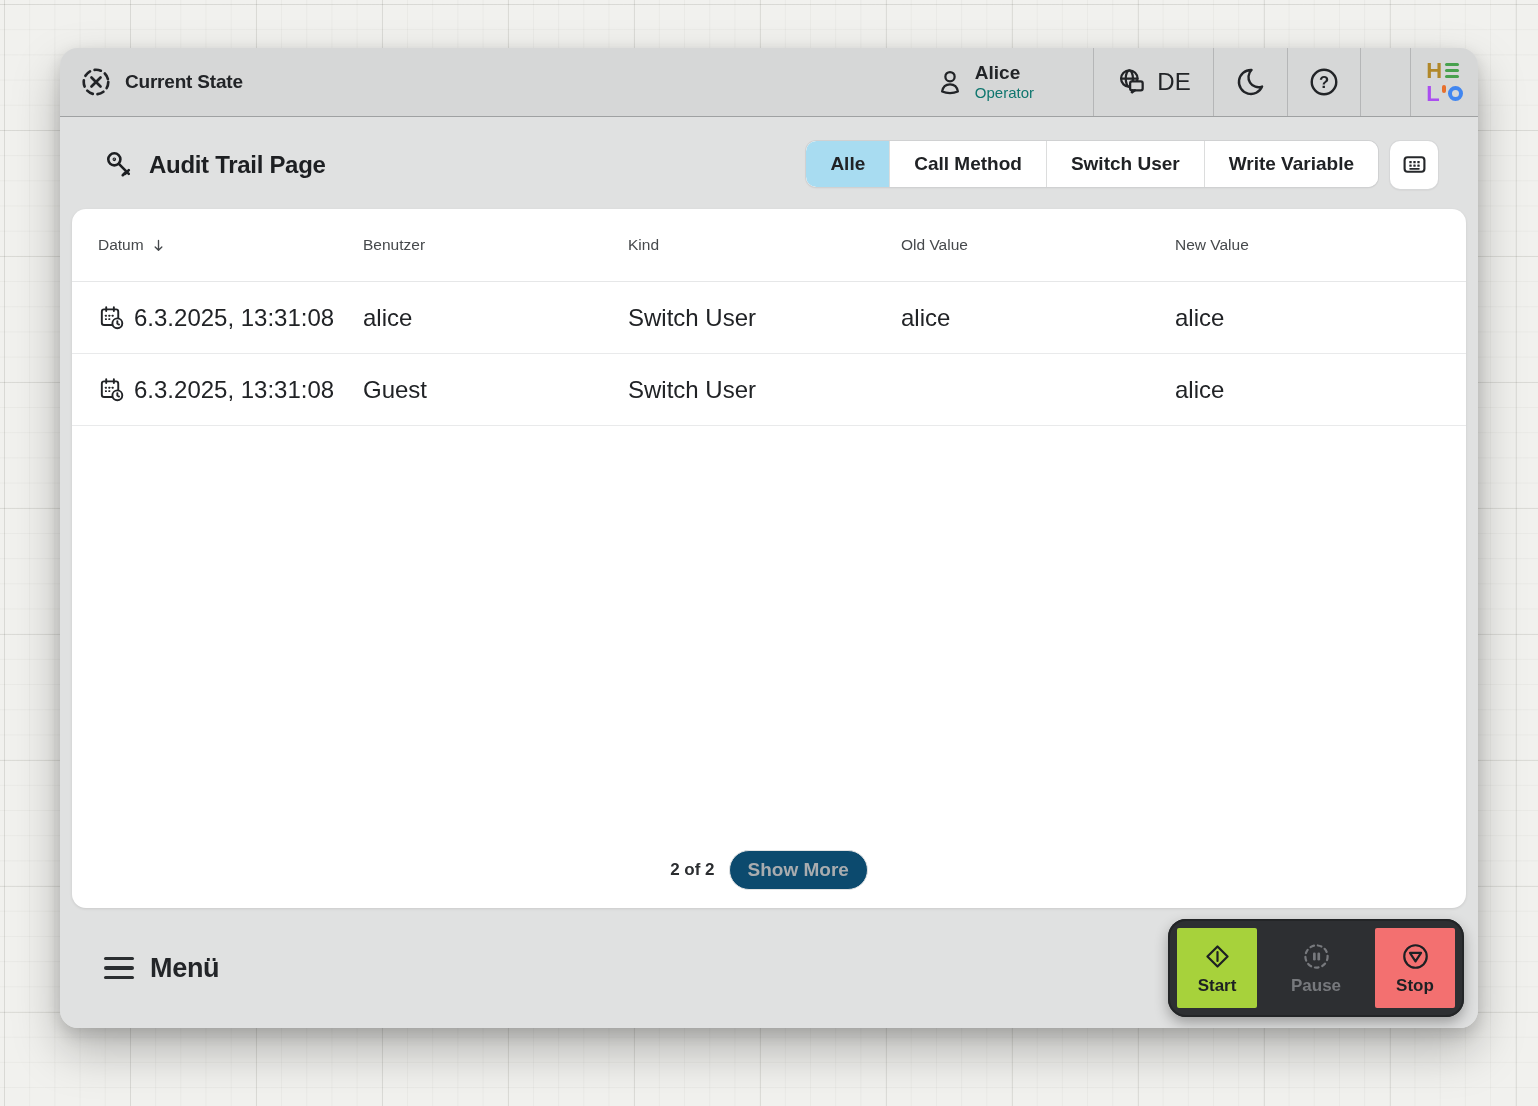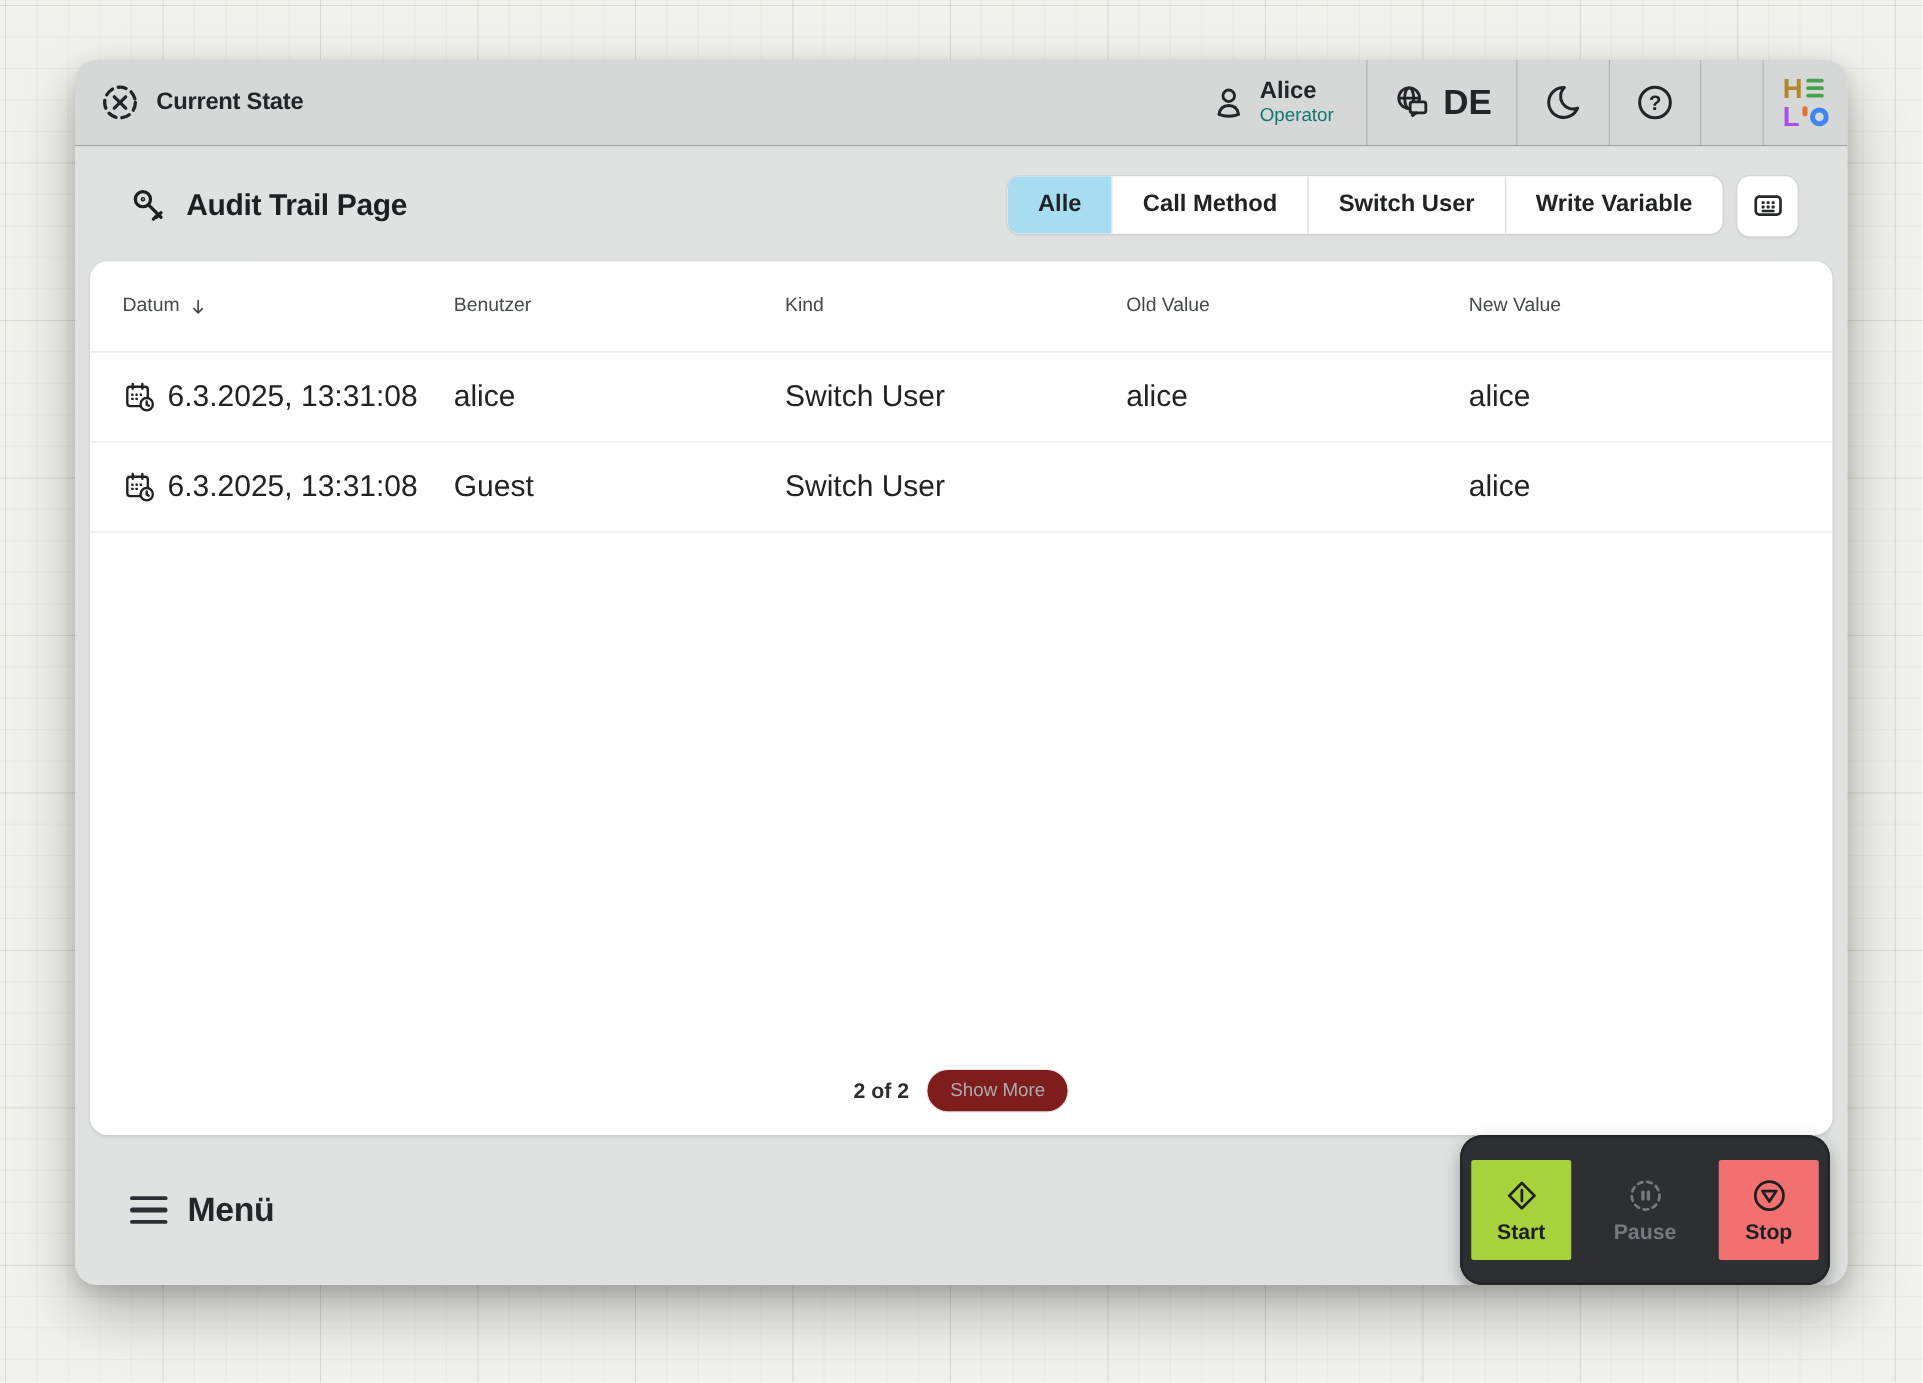--- a/index.html
+++ b/index.html
@@ -42,21 +42,21 @@
   .tb-sec{
     display:flex; align-items:center; justify-content:center;
     border:none; border-left:1px solid #b5b6b7;
     background:transparent; cursor:pointer;
     font-family:inherit; color:#222427;
   }
   .tb-sec.user{ border-left:none; gap:10px; padding:0 26px 0 22px; }
   .user-text{ display:flex; flex-direction:column; align-items:flex-start; line-height:1.15; }
   .user-name{ font-size:19px; font-weight:700; }
   .user-role{ font-size:15px; font-weight:400; color:#0f766e; }
-  .tb-sec.lang{ width:120px; gap:9px; font-size:28px; font-weight:700; }
+  .tb-sec.lang{ width:120px; gap:9px; font-size:24px; font-weight:400;margin-left:33px; }
   .tb-sec.moonb{ width:74px; }
   .tb-sec.helpb{ width:73px; }
   .tb-sec.spacer{ width:50px; cursor:default; }
   .tb-sec.logo{ width:68px; cursor:default; }
 
   
   .logo-grid{ display:flex; flex-direction:column; gap:3px; }
   .logo-row{ display:flex; align-items:center; gap:2px; height:20px; }
   .logo-letter{ font-size:22px; font-weight:800; line-height:20px; }
   .logo-h{ color:#b1882a; }
@@ -114,29 +114,29 @@
   .trow{ height:72px; border-bottom:1px solid #e9eaeb; }
   .td{ font-size:24px; font-weight:400; color:#212326; }
   .td-datum{ display:flex; align-items:center; gap:9px; }
 
   .pagination{
     margin-top:auto; padding:0 0 18px 0;
     display:flex; align-items:center; justify-content:center; gap:14px;
   }
   .page-count{ font-size:17px; font-weight:600; color:#2b2d30; }
   .show-more{
-    border:1.5px solid #e2e3e4; border-radius:999px; background:#7f1d1d;
-    color:#a9acaf; font-family:inherit; font-size:15px; font-weight:400;
+    border:1.5px solid #e2e3e4; border-radius:999px; background:#0c4a6e;
+    color:#a9acaf; font-family:inherit; font-size:19px; font-weight:700;
     padding:8px 18px; cursor:pointer;
   }
 
   
   .bottom-bar{
     height:120px; flex:0 0 120px;
-    display:flex; justify-content:space-between;
+    display:flex; align-items:center; justify-content:space-between;
     padding:0 14px 0 44px;
   }
   .menu-btn{
     display:flex; align-items:center; gap:16px;
     border:none; background:transparent; cursor:pointer;
     font-family:inherit; font-size:27px; font-weight:700; color:#232528; letter-spacing:-0.3px;
   }
   .burger{ display:flex; flex-direction:column; gap:6px; }
   .burger span{ width:30px; height:3.2px; border-radius:2px; background:#2b2e31; }
 

